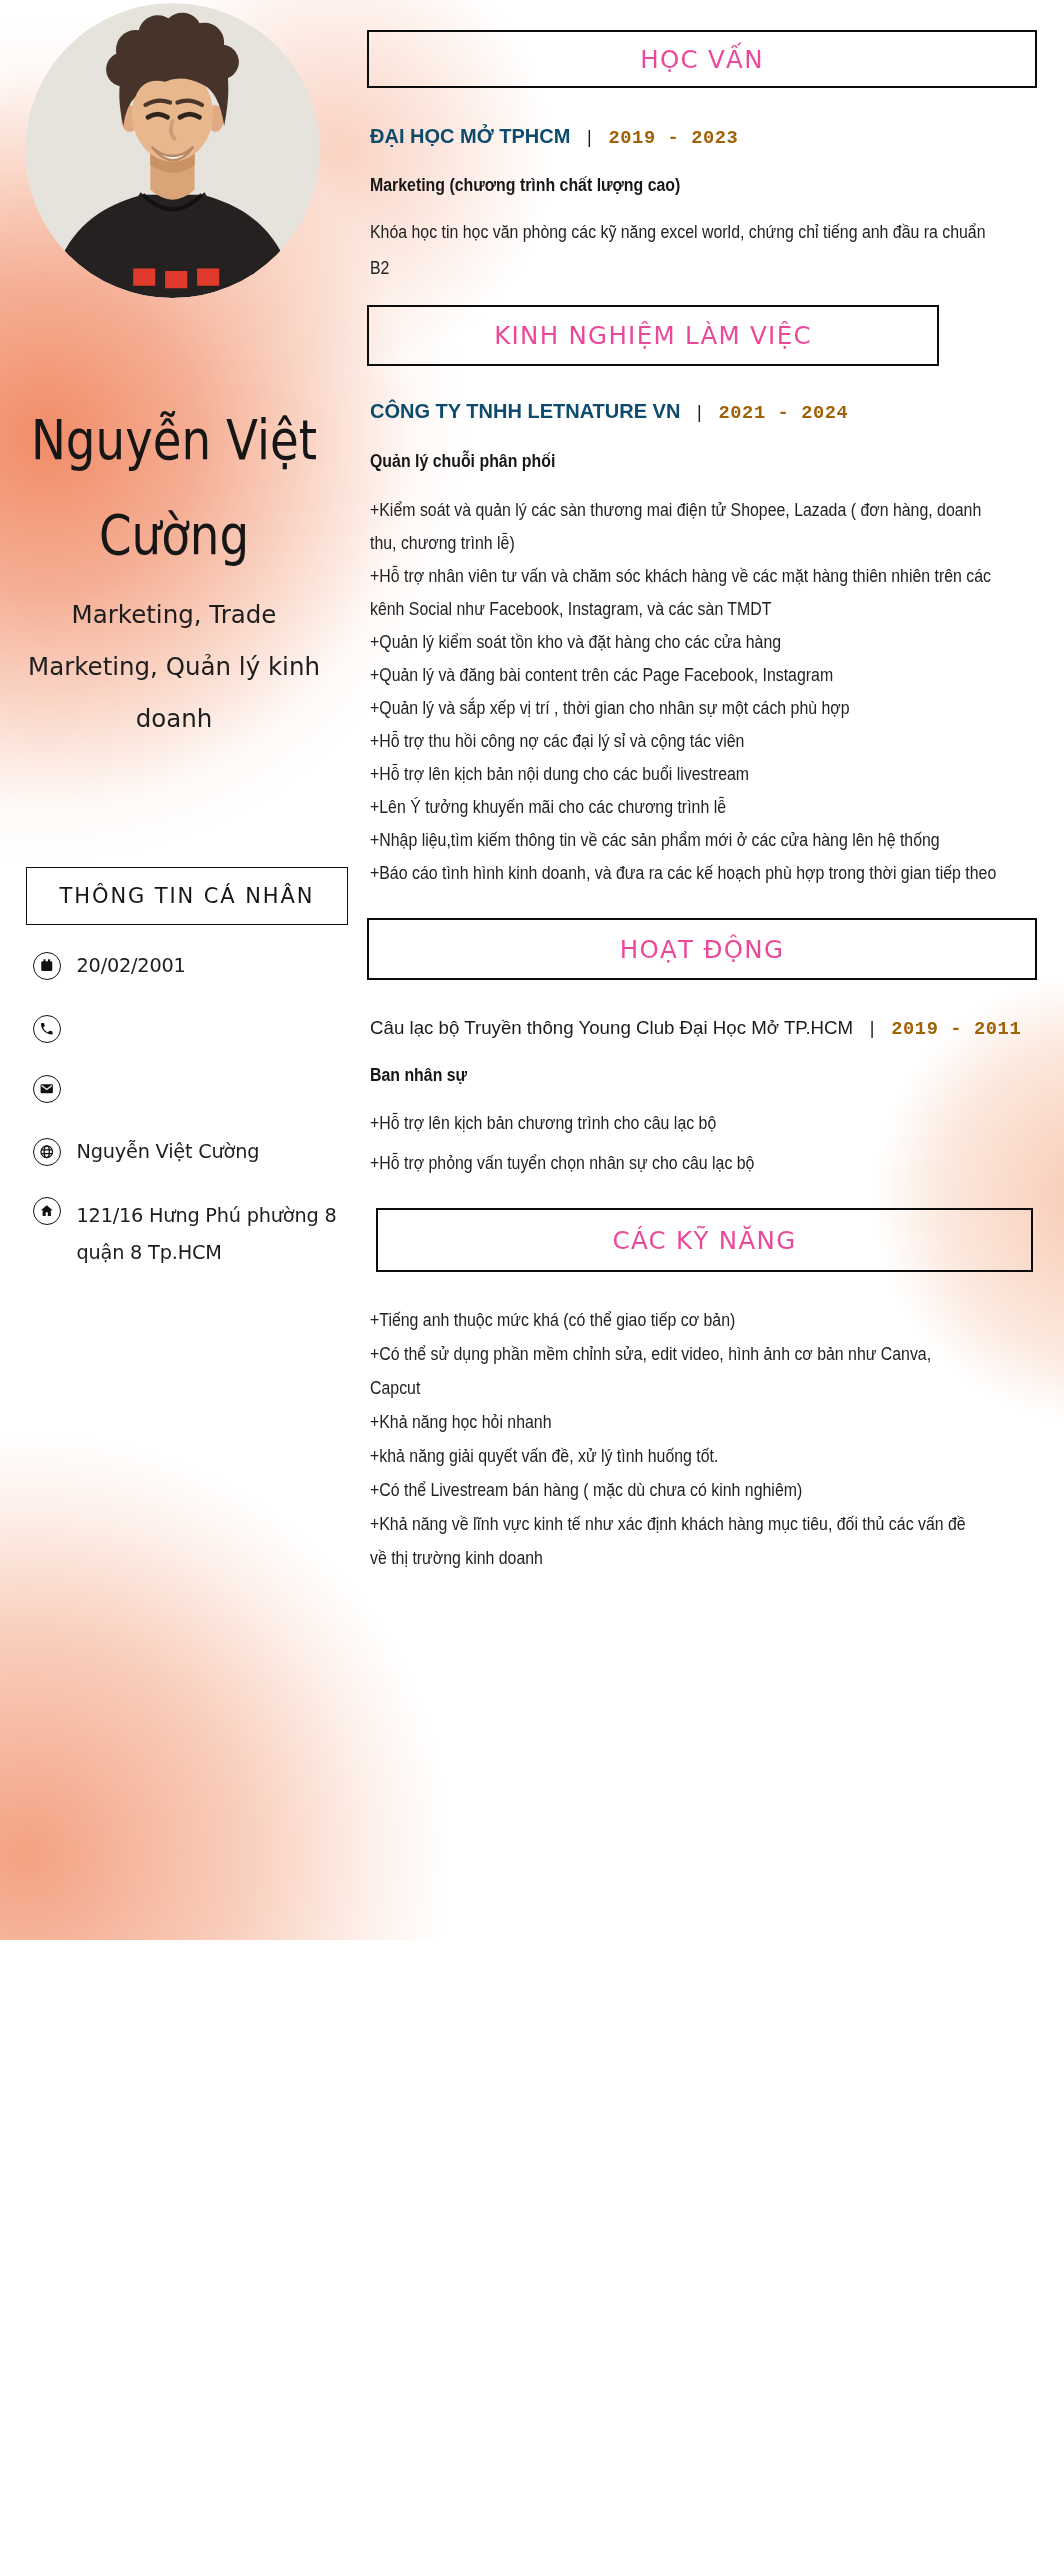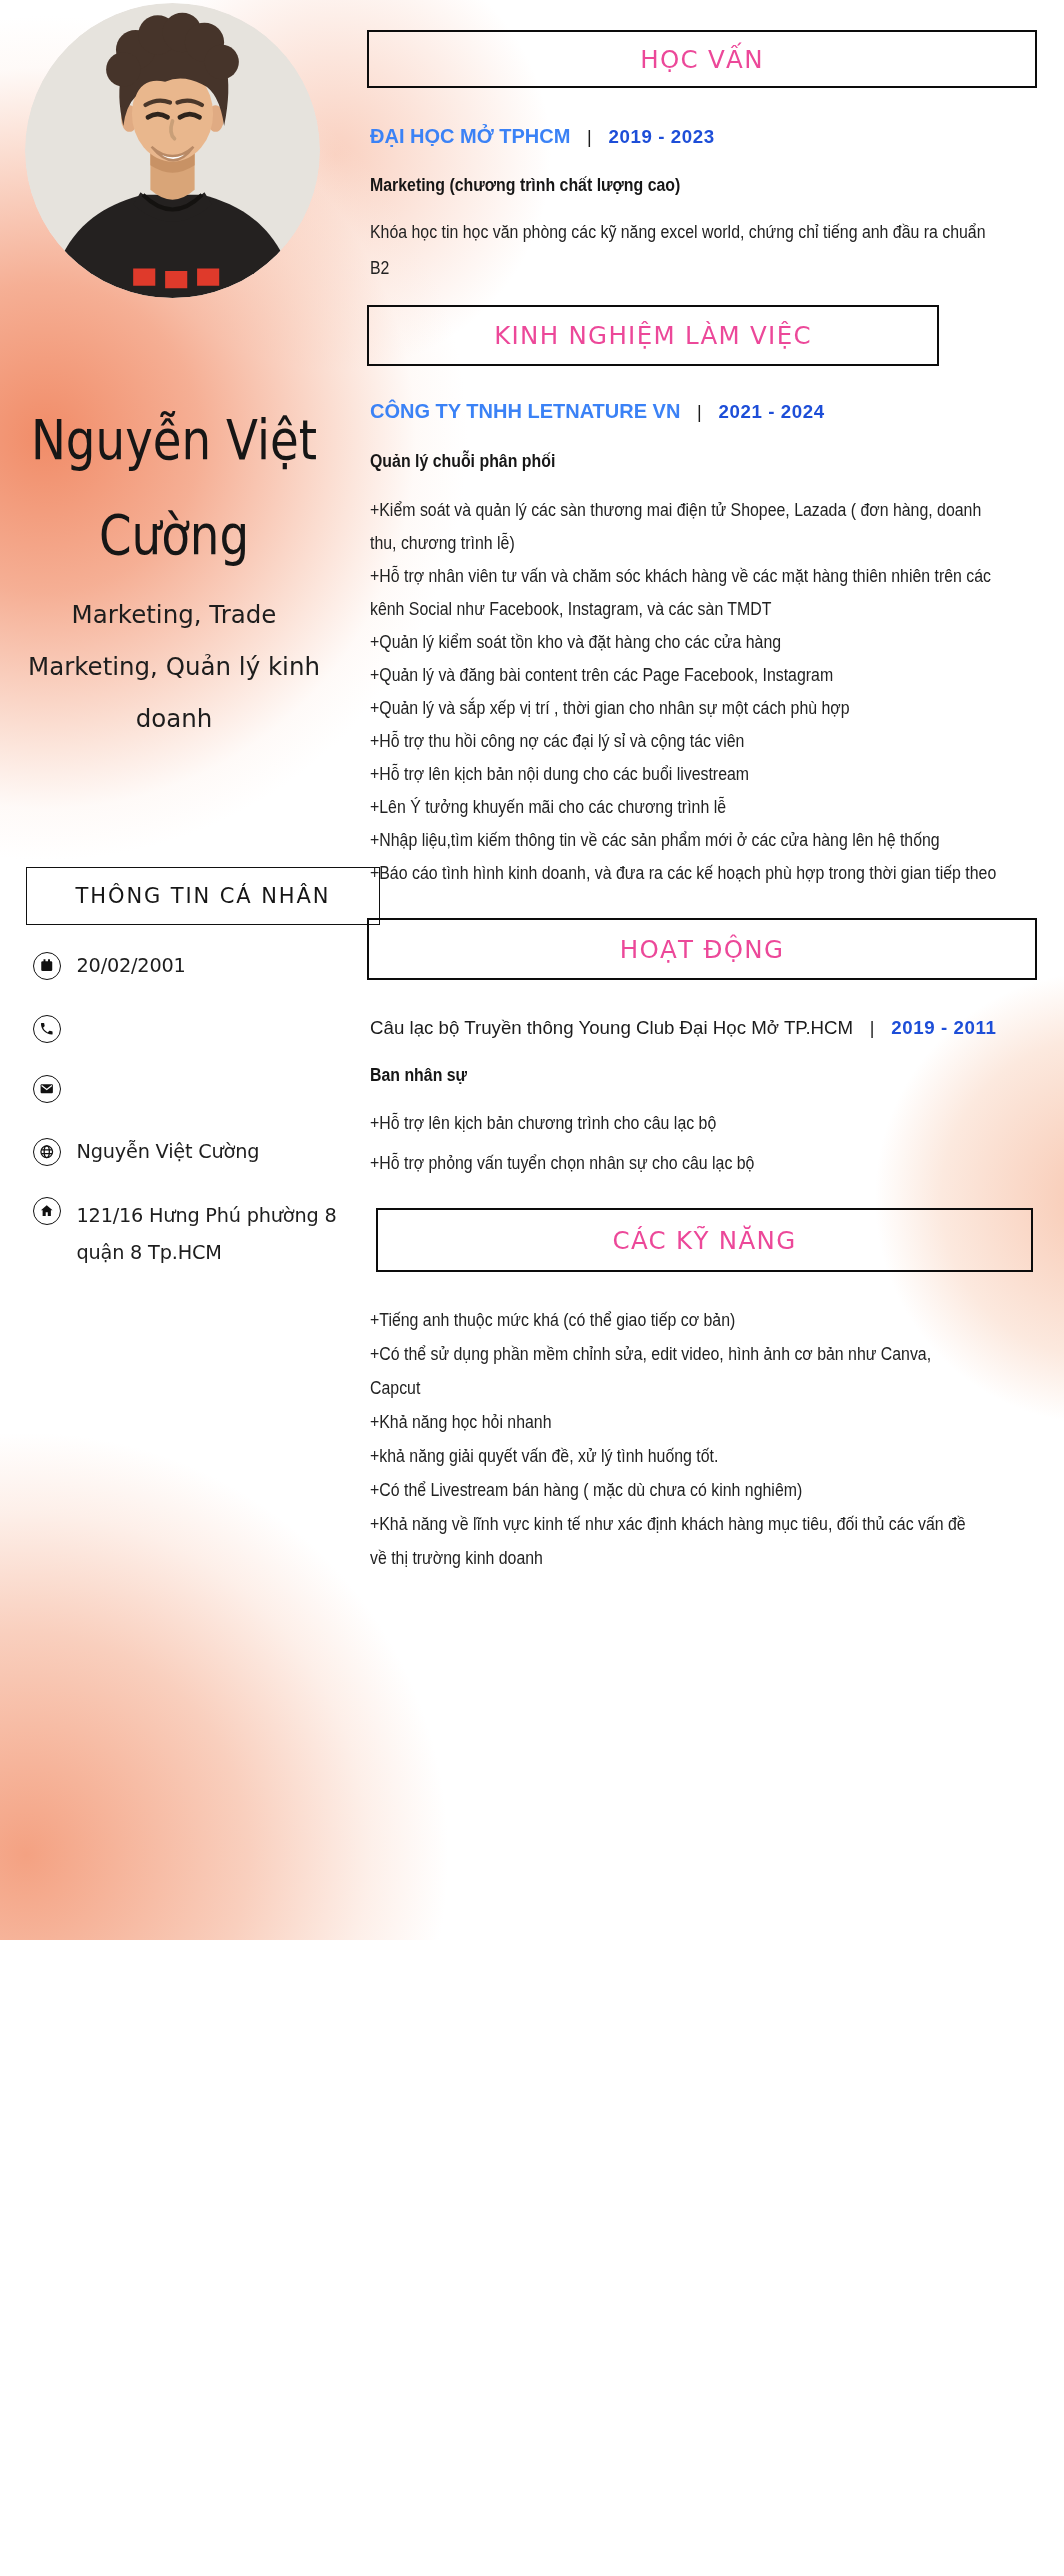--- a/index.html
+++ b/index.html
@@ -13,40 +13,40 @@
         radial-gradient(circle 290px at 1101px 1198px, rgba(246,186,158,0.80) 0%, rgba(249,211,190,0.50) 55%, rgba(255,255,255,0) 78%),
         #ffffff;}
   
   .avatar{position:absolute;left:25px;top:2.6px;width:295px;height:295px;border-radius:50%;overflow:hidden;}
   .avatar svg{display:block;width:100%;height:100%;}
   .name{position:absolute;left:0;top:393px;width:348px;text-align:center;
         font-family:"DejaVu Sans",sans-serif;font-size:55px;line-height:95px;color:#161616;
         transform:scaleX(0.85);transform-origin:50% 0;}
   .subtitle{position:absolute;left:0;top:589px;width:348px;text-align:center;
         font-family:"DejaVu Sans",sans-serif;font-size:24.5px;line-height:52px;color:#1d1d1d;}
-  .info-box{position:absolute;left:26px;top:867px;width:354px;height:58px;border:1.9px solid #111;
+  .info-box{position:absolute;left:26px;top:867px;width:322px;height:58px;border:1.9px solid #111;
         box-sizing:border-box;display:flex;align-items:center;justify-content:center;}
   .info-title{font-family:"DejaVu Sans",sans-serif;font-size:21px;letter-spacing:1.9px;white-space:nowrap;color:#161616;}
   .info-row{position:absolute;left:33px;display:flex;align-items:center;gap:15.5px;}
   .info-row.top-align{align-items:flex-start;}
   .icon-circle{width:28px;height:28px;border:1.9px solid #111;border-radius:50%;box-sizing:border-box;
         flex:0 0 28px;display:flex;align-items:center;justify-content:center;}
   .icon-circle svg{width:15.5px;height:15.5px;display:block;}
   .info-text{font-size:19.3px;letter-spacing:-0.2px;line-height:28px;white-space:nowrap;color:#1d1d1d;
         font-family:"DejaVu Sans",sans-serif;}
   .info-text.two-line{line-height:37px;white-space:pre-line;}
   
   .sec-box{position:absolute;border:2.6px solid #0c0c0c;box-sizing:border-box;background:transparent;
         display:flex;align-items:center;justify-content:center;}
   .sec-title{font-family:"DejaVu Sans",sans-serif;font-size:24.5px;letter-spacing:1.3px;color:#ec4899;white-space:nowrap;}
   .rrow{position:absolute;left:370px;display:flex;align-items:baseline;white-space:nowrap;}
-  .org-caps{font-size:20px;font-weight:bold;color:#3b82f6;}
+  .org-caps{font-size:20px;font-weight:bold;color:#0c4a6e;}
   .org-reg{font-size:18.7px;color:#1b1b1b;}
   .pipe{font-size:18px;margin:0 16.7px;color:#1b1b1b;}
-  .dates{font-size:18.7px;font-weight:bold;letter-spacing:0.6px;color:#1d4ed8;}
+  .dates{font-size:18.7px;font-weight:bold;letter-spacing:0.6px;color:#a16207;font-family:Liberation Mono, monospace;}
   .cond{transform:scaleX(0.85);transform-origin:0 0;width:799px;}
   .role{position:absolute;left:370px;font-size:18.7px;font-weight:bold;line-height:32px;white-space:nowrap;color:#161616;}
   .para{position:absolute;left:370px;font-size:18.7px;line-height:36px;white-space:pre-line;color:#222;}
   .bullets{position:absolute;left:370px;font-size:18.7px;white-space:pre-line;color:#222;}
   .lh52{line-height:33px;} .lh62{line-height:40px;} .lh53{line-height:34px;}
 </style>
 </head>
 <body>
 
 <div class="page">

